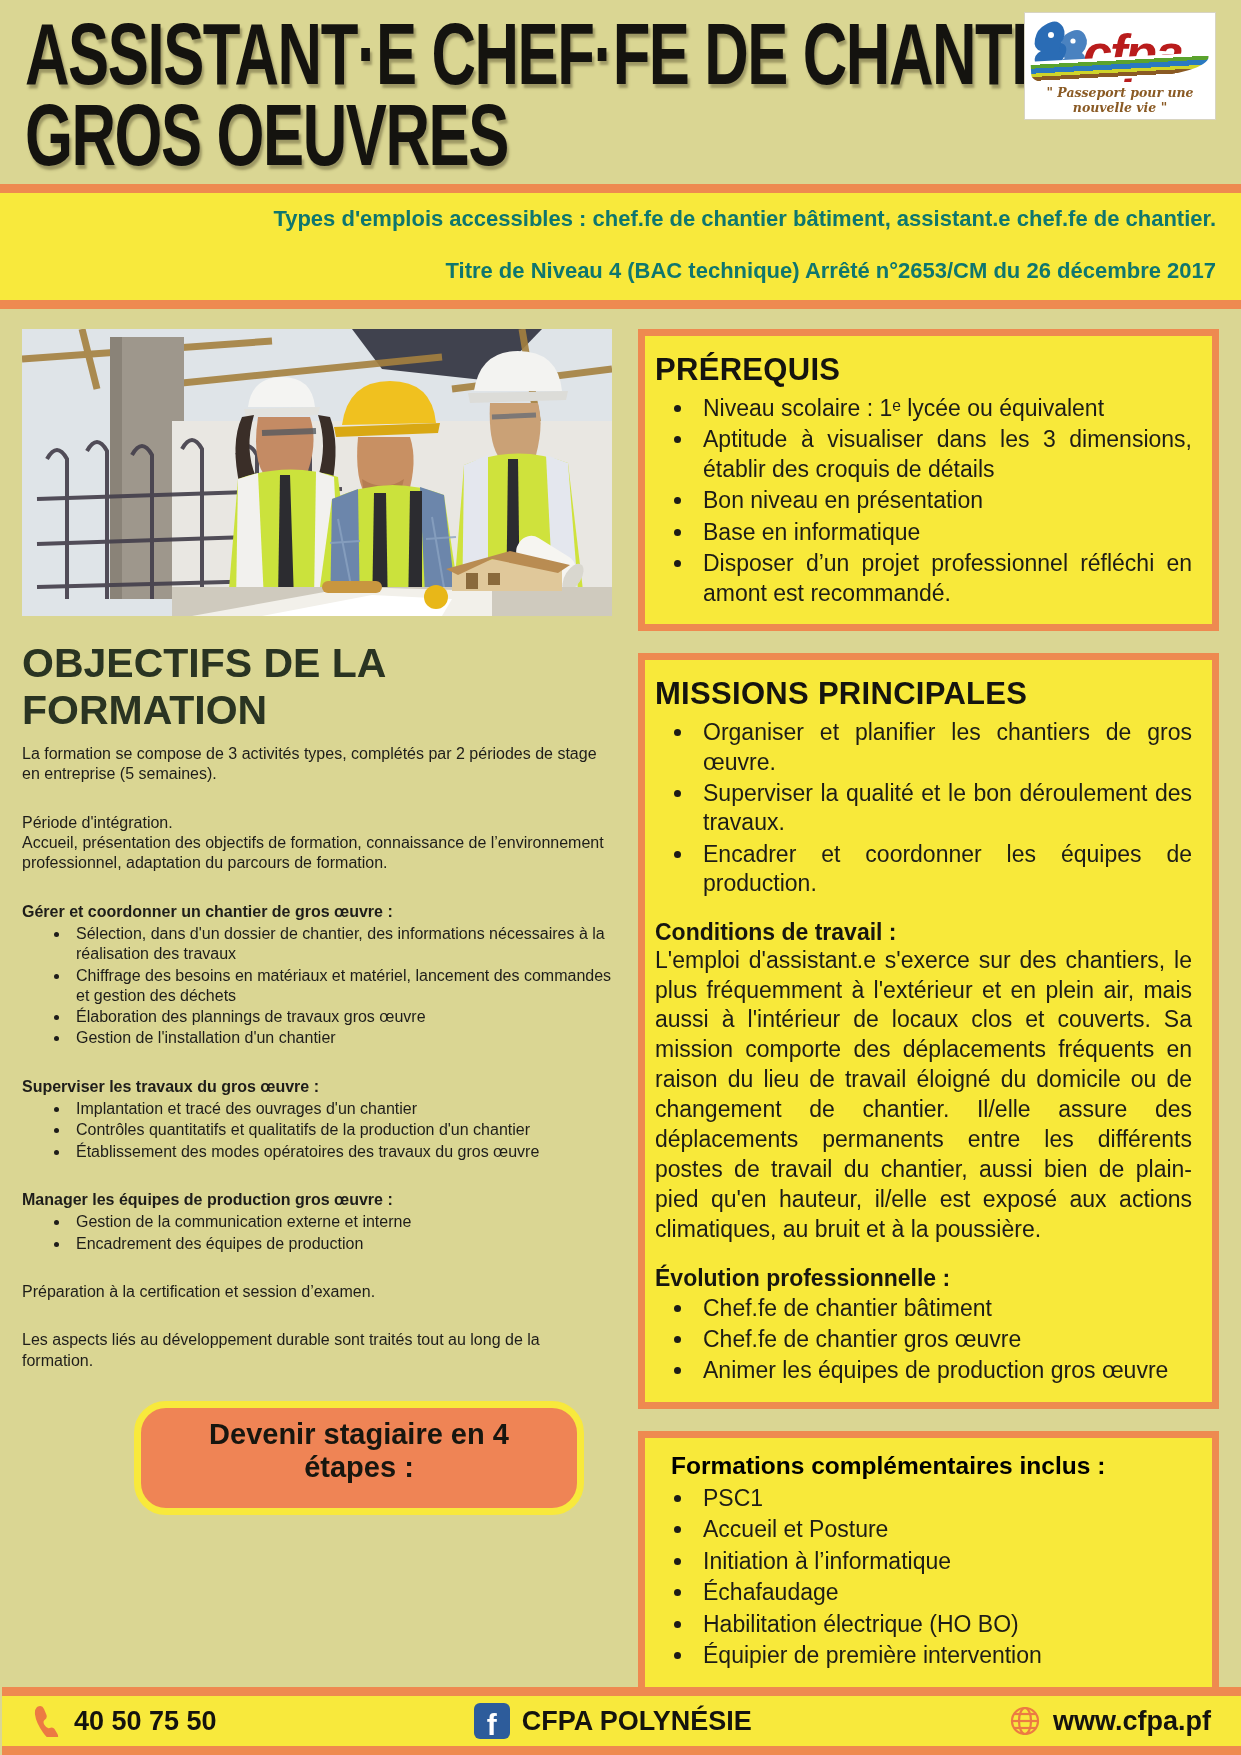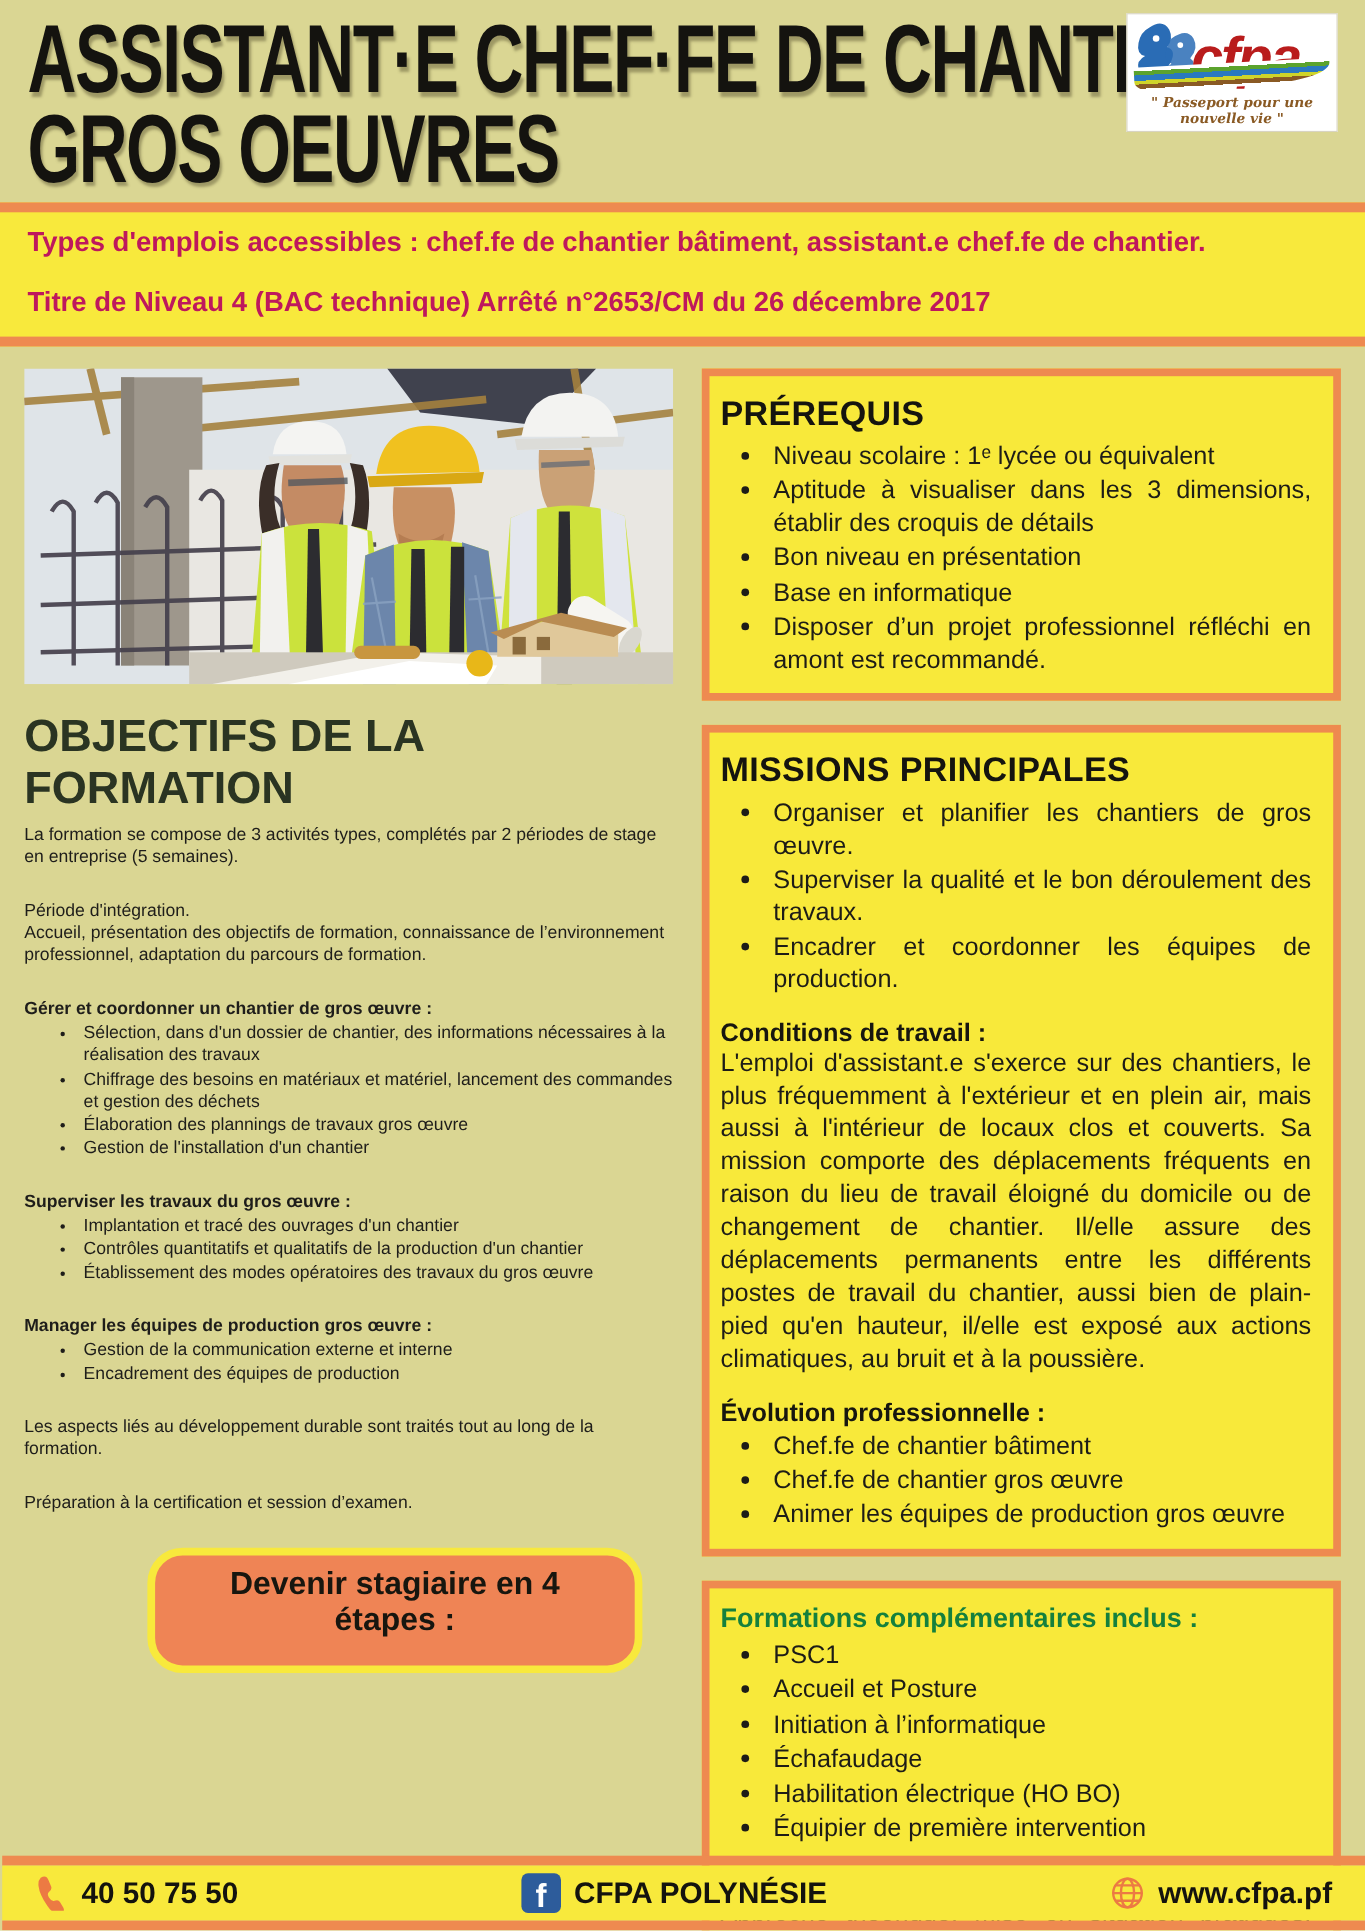--- a/index.html
+++ b/index.html
@@ -18,21 +18,21 @@
                color:#b91c1c; letter-spacing:-2px; }
   .logo-stripes { position:absolute; bottom:2px; left:0; right:0; height:22px;
         background:linear-gradient(#ffffff 0 15%, #5ba32d 15% 32%, #2a79c0 32% 55%, #cfd42a 55% 70%, #8a5a24 70% 88%, #ffffff 88% 100%);
         border-radius:0 0 40% 10%/0 0 80% 40%; transform:rotate(-3deg); }
   .logo-tagline { font-family:"DejaVu Serif", serif; font-style:italic; font-weight:700;
                   font-size:12.5px; color:#8a5a24; text-align:center; margin-top:4px; }
 
   
   .band { background:#f8e93c; border-top:9px solid #ee8a50; border-bottom:9px solid #ee8a50;
           padding:13px 25px 16px 25px; }
-  .band p { font-size:25px; font-weight:700; color:#be185d; }
+  .band p { font-size:22px; font-weight:700; color:#0f766e;text-align:right; }
   .band p + p { margin-top:26px; }
 
   
   .main { display:flex; gap:26px; padding:20px 22px 0 22px; align-items:flex-start; }
   .col-left  { width:590px; flex:none; }
   .col-right { width:581px; flex:none; }
 
   .photo { width:590px; height:287px; display:block; }
 
   h2.objectifs { font-size:41px; font-weight:800; letter-spacing:0; color:#2a3422; margin:24px 0 10px 0; }
@@ -48,21 +48,21 @@
   .devenir h3 { text-align:center; font-size:29px; font-weight:800; color:#17160f; margin-bottom:8px; }
 
   
   .ybox { background:#f8e93a; border:7px solid #ee8a50; padding:12px 20px 16px 10px; }
   .ybox + .ybox { margin-top:22px; }
   .ybox h3.big { font-size:31px; font-weight:800; letter-spacing:.3px; color:#15140f; margin:4px 0 6px 0; }
   .ybox ul { padding-left:40px; }
   .ybox li { font-size:23px; line-height:1.28; text-align:justify; padding-left:8px; margin-top:2px; color:#1d1c17; }
   .ybox .sub-head { font-size:23px; font-weight:700; margin-top:20px; color:#17160f; }
   .ybox p.just { font-size:23px; line-height:1.30; text-align:justify; color:#1d1c17; }
-  .ybox h3.med { font-size:24.5px; font-weight:700; margin:2px 0 4px 0; color:#15803d; }
+  .ybox h3.med { font-size:24.5px; font-weight:700; margin:2px 0 4px 16px; color:#000000; }
 
   
   .footer { position:absolute; left:2px; right:0; bottom:0; }
   .footer .bar { height:9px; background:#ee8a50; }
   .footer .strip { height:50px; background:#f8e93c; display:flex; align-items:center;
                    justify-content:space-between; padding:0 30px; }
   .fgroup { display:flex; align-items:center; gap:12px; }
   .fgroup .txt { font-size:27px; font-weight:800; color:#14130e; }
   .fb-badge { width:36px; height:36px; background:#2d5c9b; border-radius:6px; color:#ffffff;
               display:flex; align-items:flex-end; justify-content:center; font-weight:800;
@@ -205,22 +205,22 @@
         <li>Contrôles quantitatifs et qualitatifs de la production d'un chantier</li>
         <li>Établissement des modes opératoires des travaux du gros œuvre</li>
       </ul>
 
       <p class="sec-head">Manager les équipes de production gros œuvre :</p>
       <ul>
         <li>Gestion de la communication externe et interne</li>
         <li>Encadrement des équipes de production</li>
       </ul>
 
+      <p class="spacer-before">Préparation à la certification et session d’examen.</p>
       <p class="spacer-before">Les aspects liés au développement durable sont traités tout au long de la formation.</p>
-      <p class="spacer-before">Préparation à la certification et session d’examen.</p>
 
       <div class="devenir">
         <h3>Devenir stagiaire en 4 étapes :</h3>
 
       </div>
     </div>
 
     <div class="col-right">
 
       <div class="ybox">

